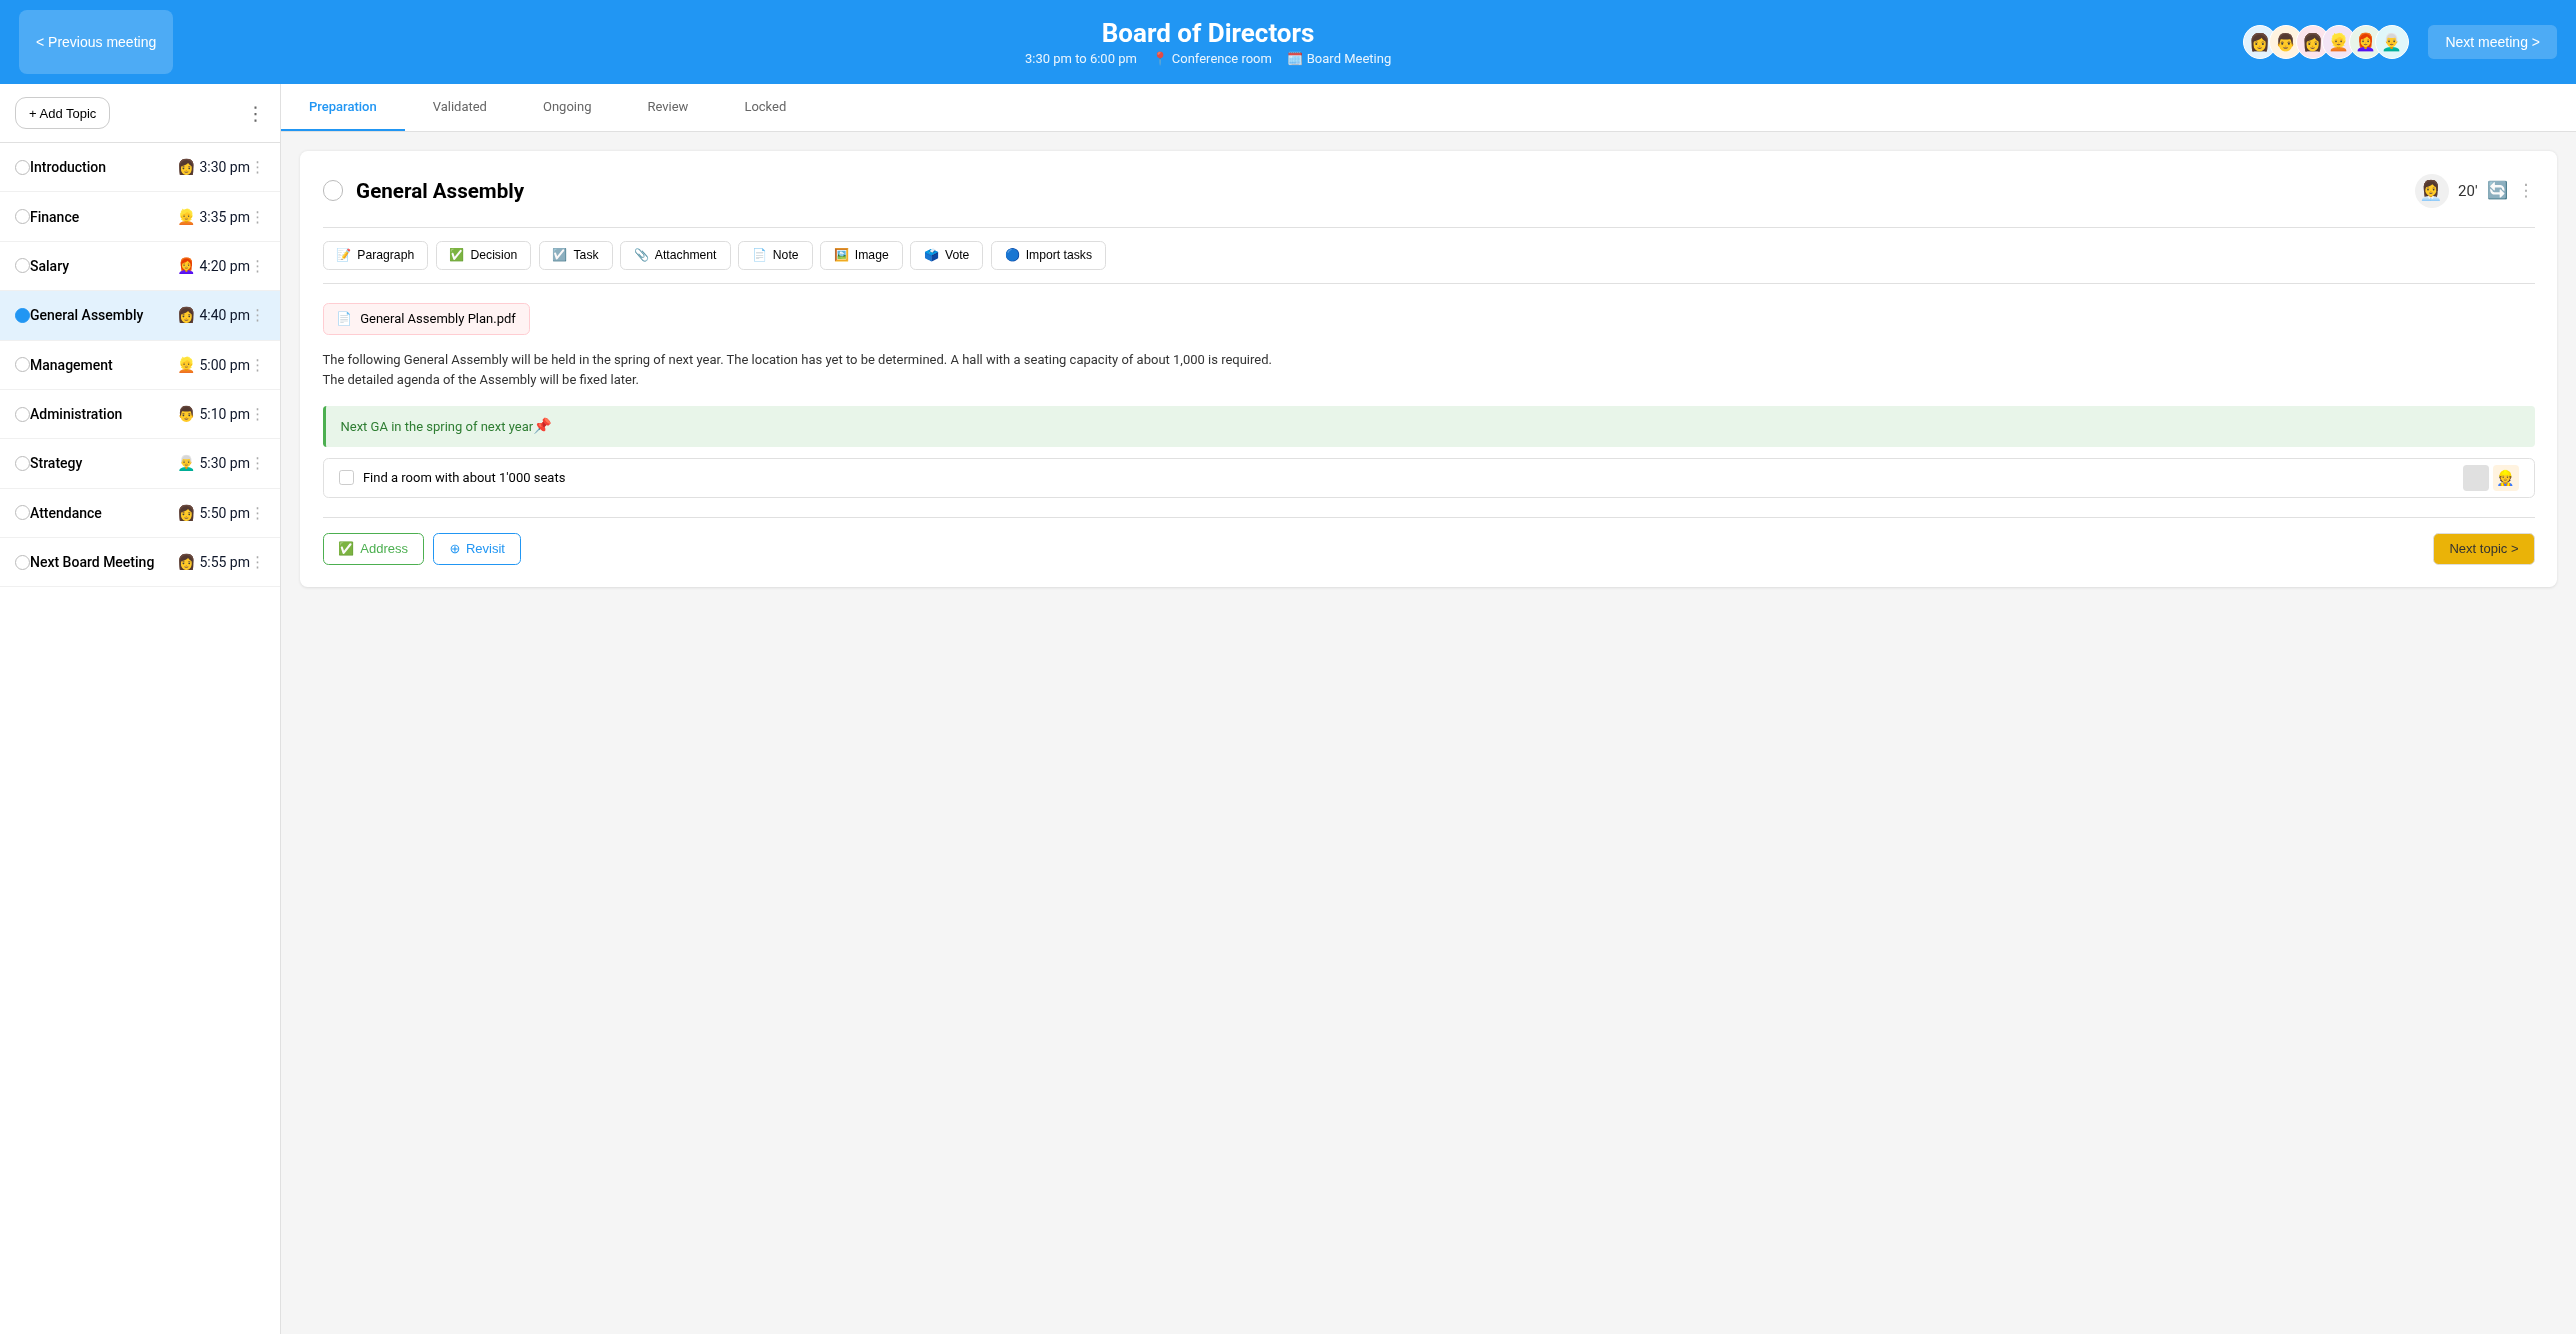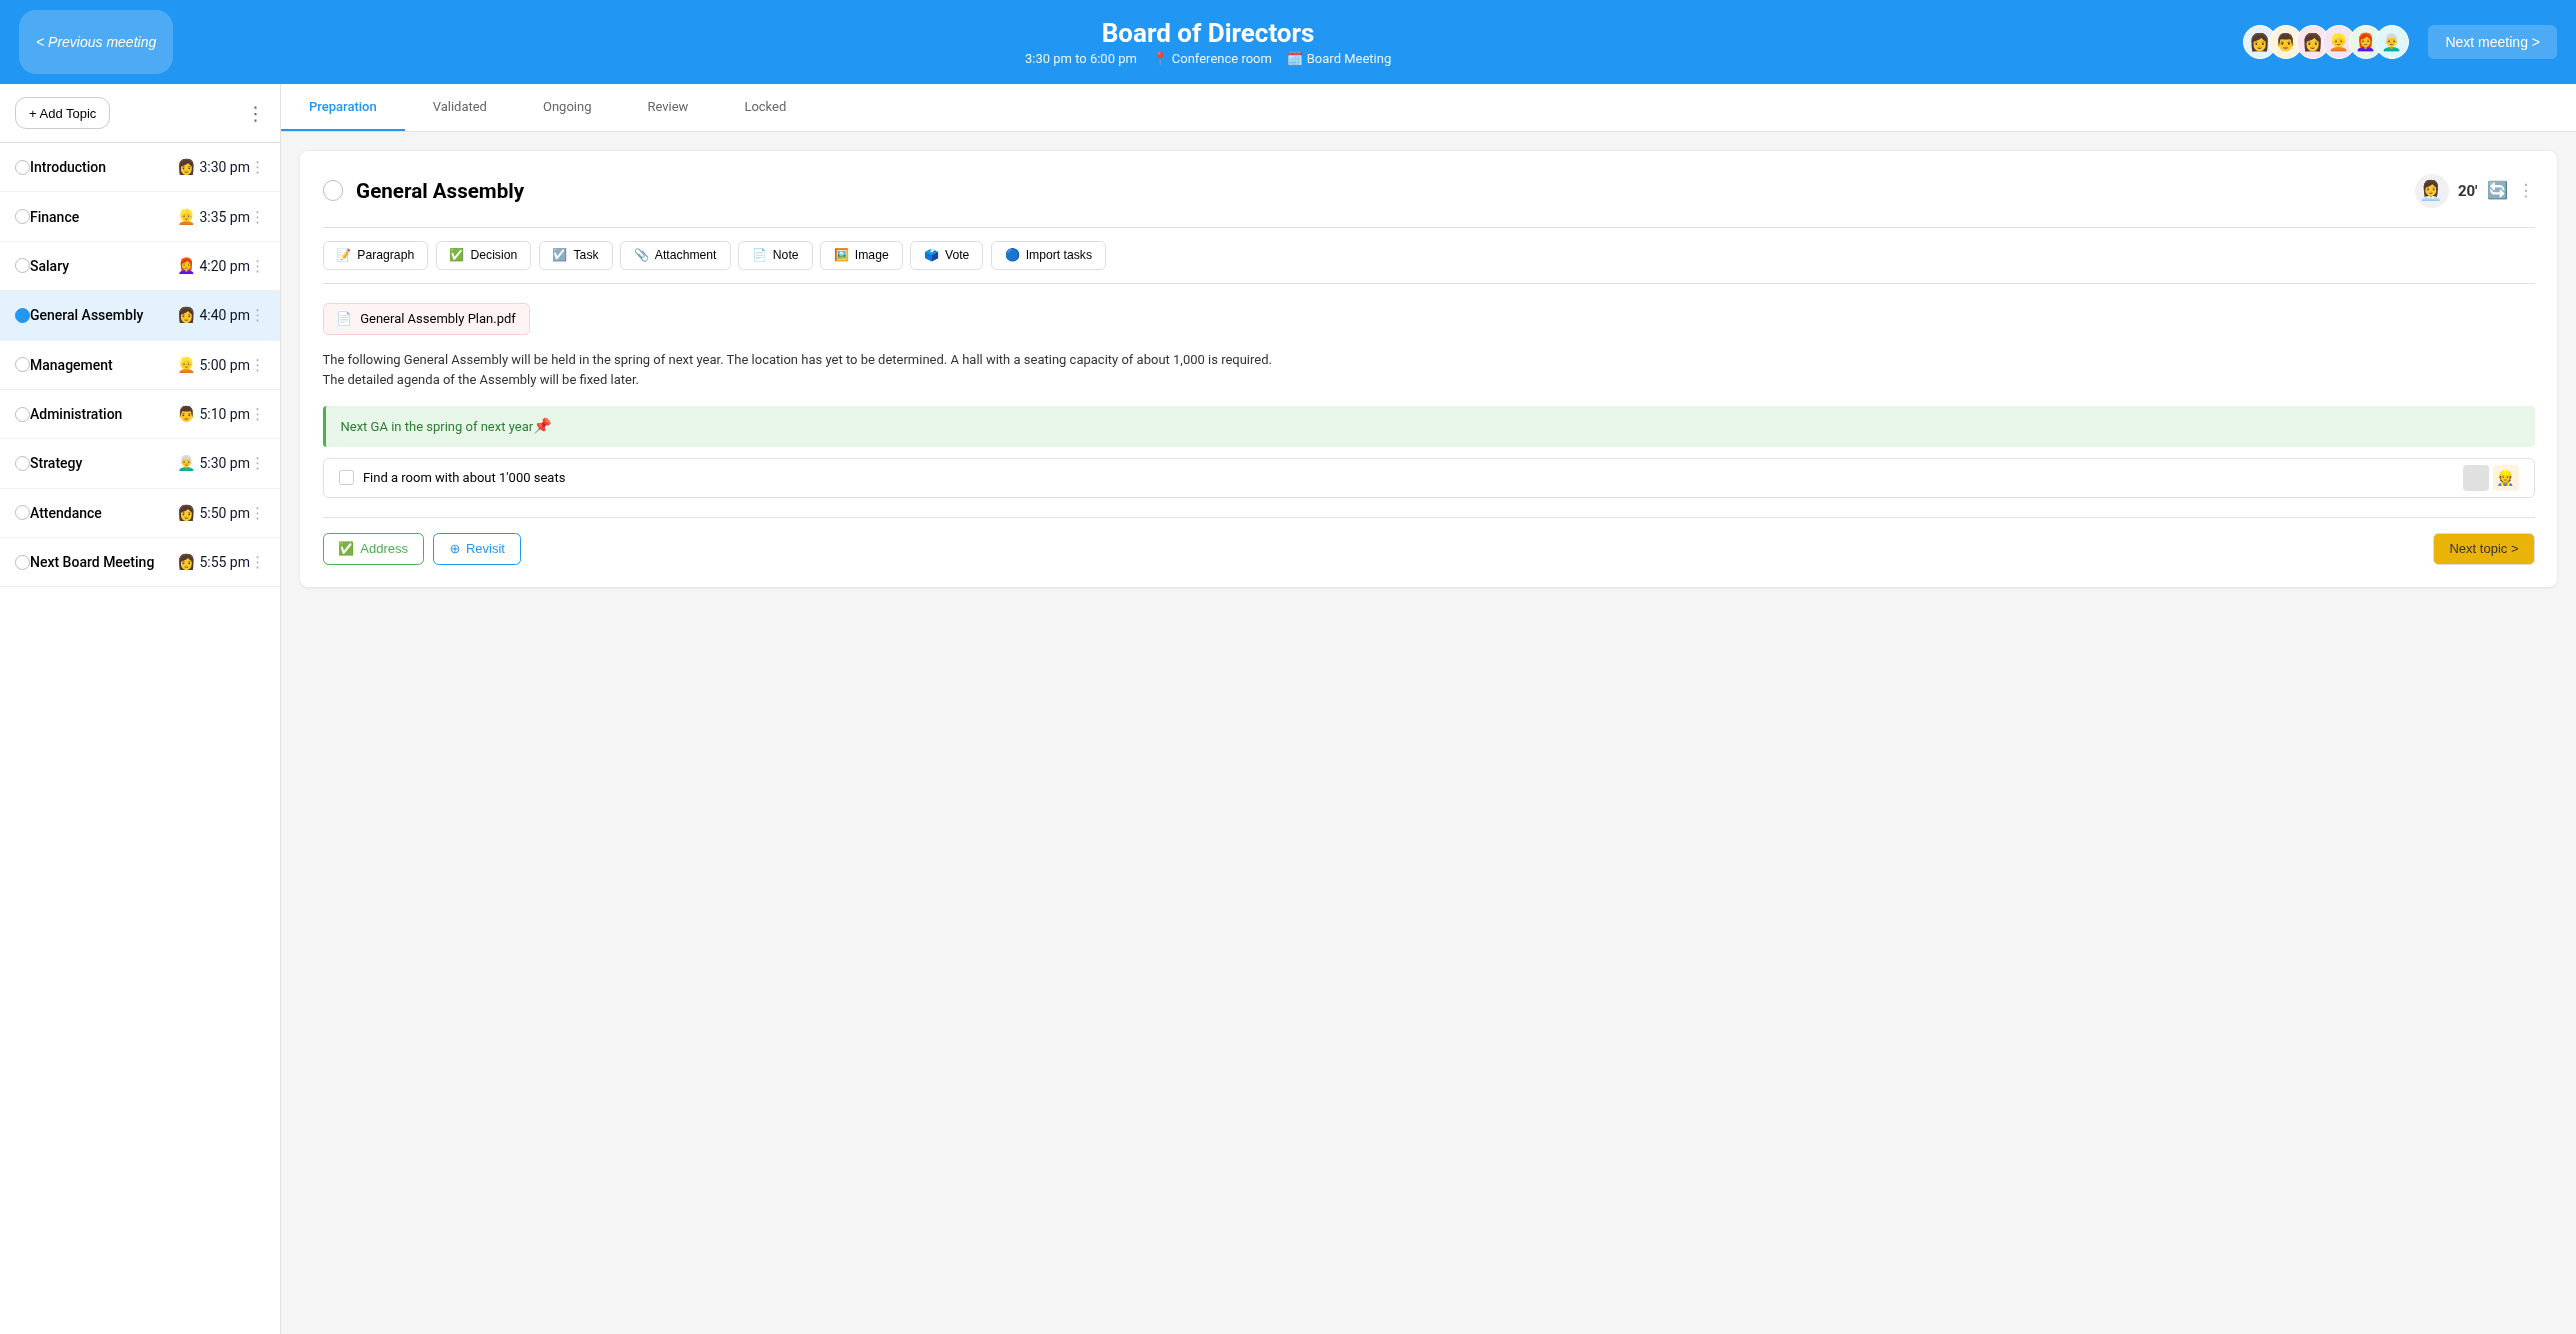--- a/index.html
+++ b/index.html
@@ -13,28 +13,27 @@
       align-items: center;
       padding: 0 19px;
       height: 84px;
       position: relative;
     }
     .prev-meeting-btn {
       background: rgba(255,255,255,0.2);
       border: none;
       color: white;
       padding: 24px 17px;
-      border-radius: 17px;
+      border-radius: 8px;
       cursor: pointer;
       font-size: 14px;
       display: flex;
       align-items: center;
       gap: 5.6px;
       white-space: nowrap;
-      font-style: italic;
     }
     .header-center {
       flex: 1;
       text-align: center;
     }
     .header-title {
       font-size: 26px;
       font-weight: 700;
     }
     .header-meta {
@@ -242,21 +241,21 @@
       height: 34px;
       border-radius: 50%;
       display: flex;
       align-items: center;
       justify-content: center;
       font-size: 19px;
       background: #f0f0f0;
     }
     .topic-card-duration {
       font-size: 15px;
-      font-weight: 700;
+      font-weight: 400;
       color: #333;
     }
     .refresh-btn {
       background: none;
       border: none;
       cursor: pointer;
       color: #aaa;
       font-size: 17px;
     }
     .card-more-btn {

